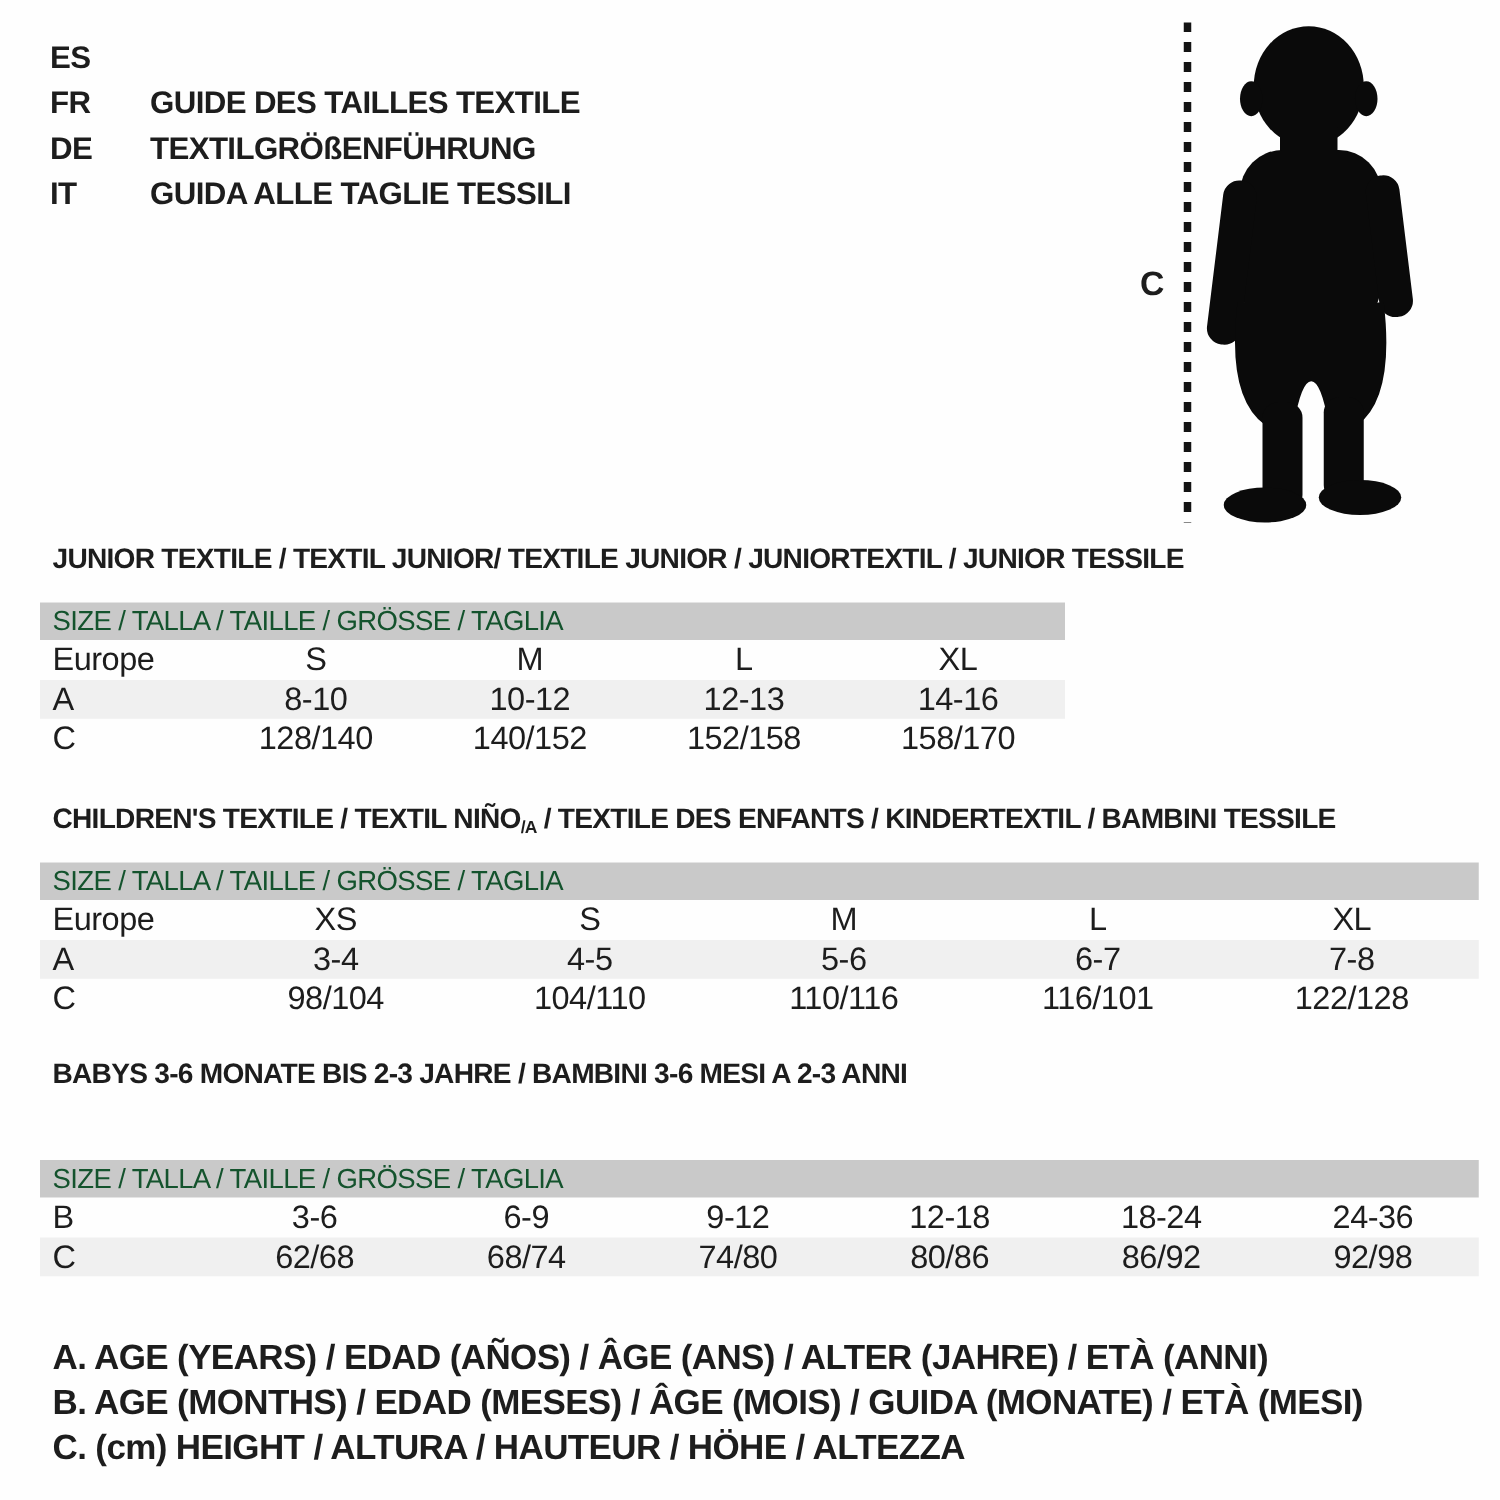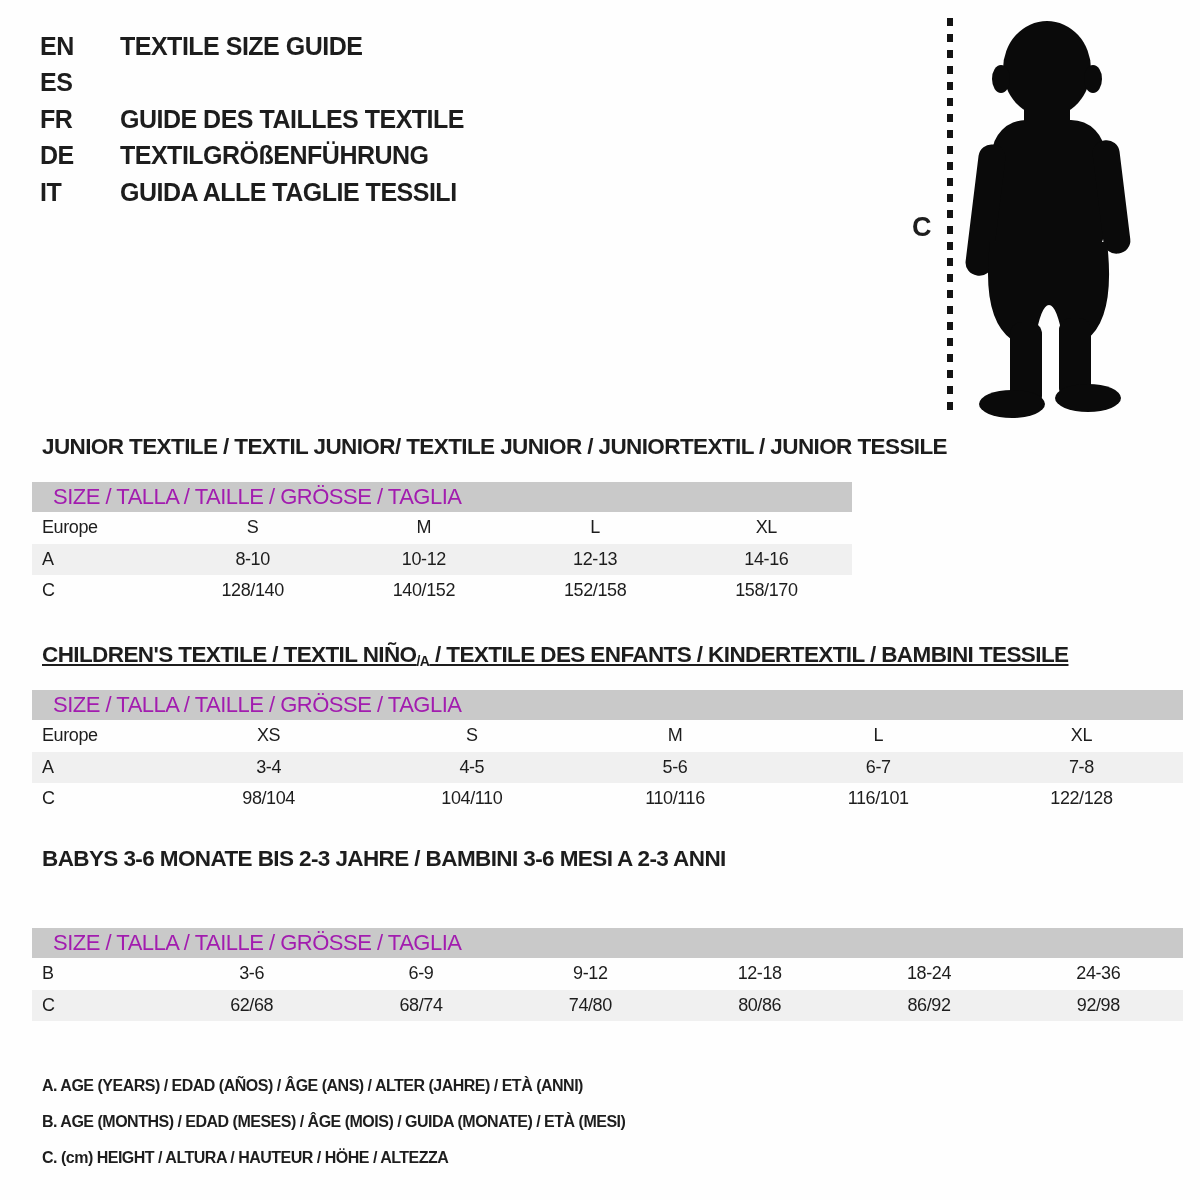--- a/index.html
+++ b/index.html
@@ -40,58 +40,54 @@
     font-weight: bold; font-size: 22.5px; letter-spacing: -0.6px;
     white-space: nowrap;
   }
   .title-sub { font-size: 14px; vertical-align: -4px; font-weight: bold; }
   .two-line .line { height: 33px; }
 
   
   .tbl { position: absolute; left: 32px; }
   .tbl-head {
     height: 30px; background: #c9c9c9;
-    display: flex; align-items: center; padding-left: 21px;
-    font-size: 22px; letter-spacing: -0.5px; color: #a21caf;
+    display: flex; align-items: center; padding-left: 10px;
+    font-size: 22px; letter-spacing: -0.5px; color: #14532d;
     box-sizing: border-box;
   }
   .tbl-row {
     display: flex; height: 31.5px; align-items: center;
-    font-size: 18px; letter-spacing: -0.4px;
+    font-size: 26px; letter-spacing: -0.4px;
   }
   .tbl-row.alt { background: #f0f0f0; }
   .row-label { width: 135px; padding-left: 10px; box-sizing: border-box; }
   .cell { flex: 1; text-align: center; }
 
   .tbl-junior   { top: 482px; width: 820px; }
   .tbl-children { top: 690px; width: 1151px; }
   .tbl-babies   { top: 928px; width: 1151px; }
 
   .title-junior   { top: 434px; }
-  .title-children { top: 642px; text-decoration: underline; }
+  .title-children { top: 642px; }
   .title-babies   { top: 846px; }
 
   
   .legend { position: absolute; left: 42px; top: 1068px; }
   .legend-item {
     height: 36px; display: flex; align-items: center;
-    font-weight: bold; font-size: 16px; letter-spacing: -0.5px;
+    font-weight: bold; font-size: 28px; letter-spacing: -0.5px;
     white-space: nowrap;
   }
 </style>
 </head>
 <body>
 
 <div class="sheet">
 
   <div class="lang-block">
-    <div class="lang-row">
-      <span class="lang-code">EN</span>
-      <span class="lang-title">TEXTILE SIZE GUIDE</span>
-    </div>
     <div class="lang-row">
       <span class="lang-code">ES</span>
     </div>
     <div class="lang-row">
       <span class="lang-code">FR</span>
       <span class="lang-title">GUIDE DES TAILLES TEXTILE</span>
     </div>
     <div class="lang-row">
       <span class="lang-code">DE</span>
       <span class="lang-title">TEXTILGRÖßENFÜHRUNG</span>

